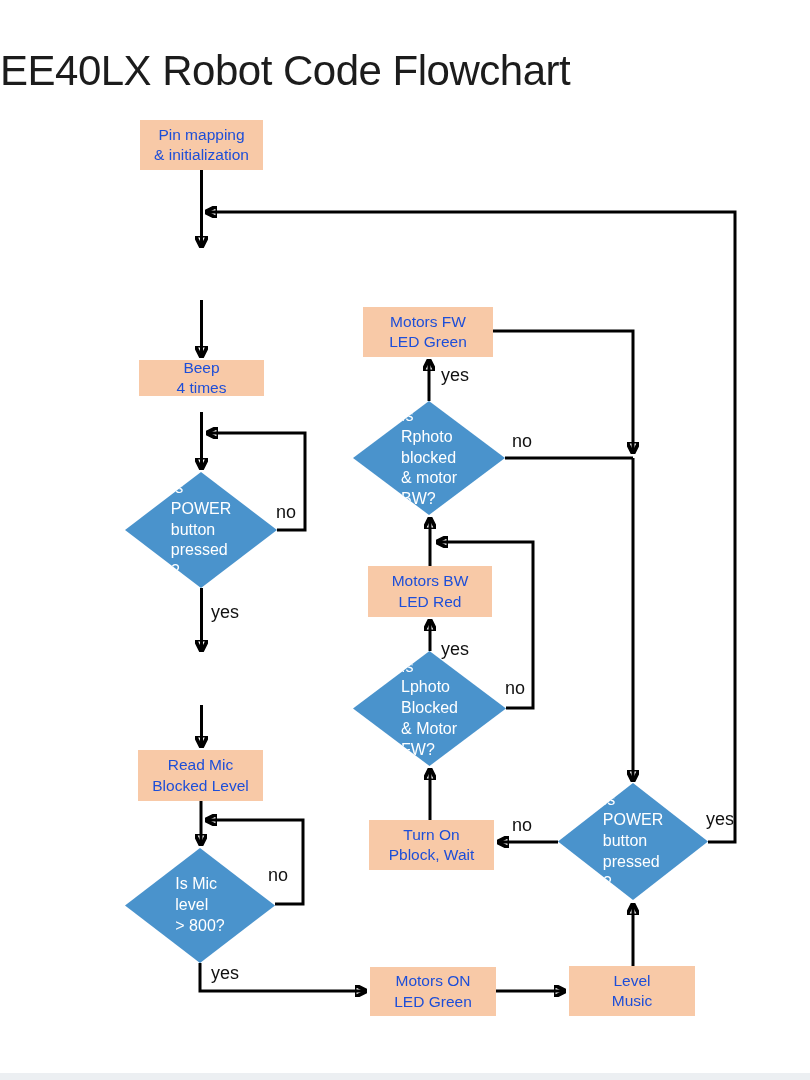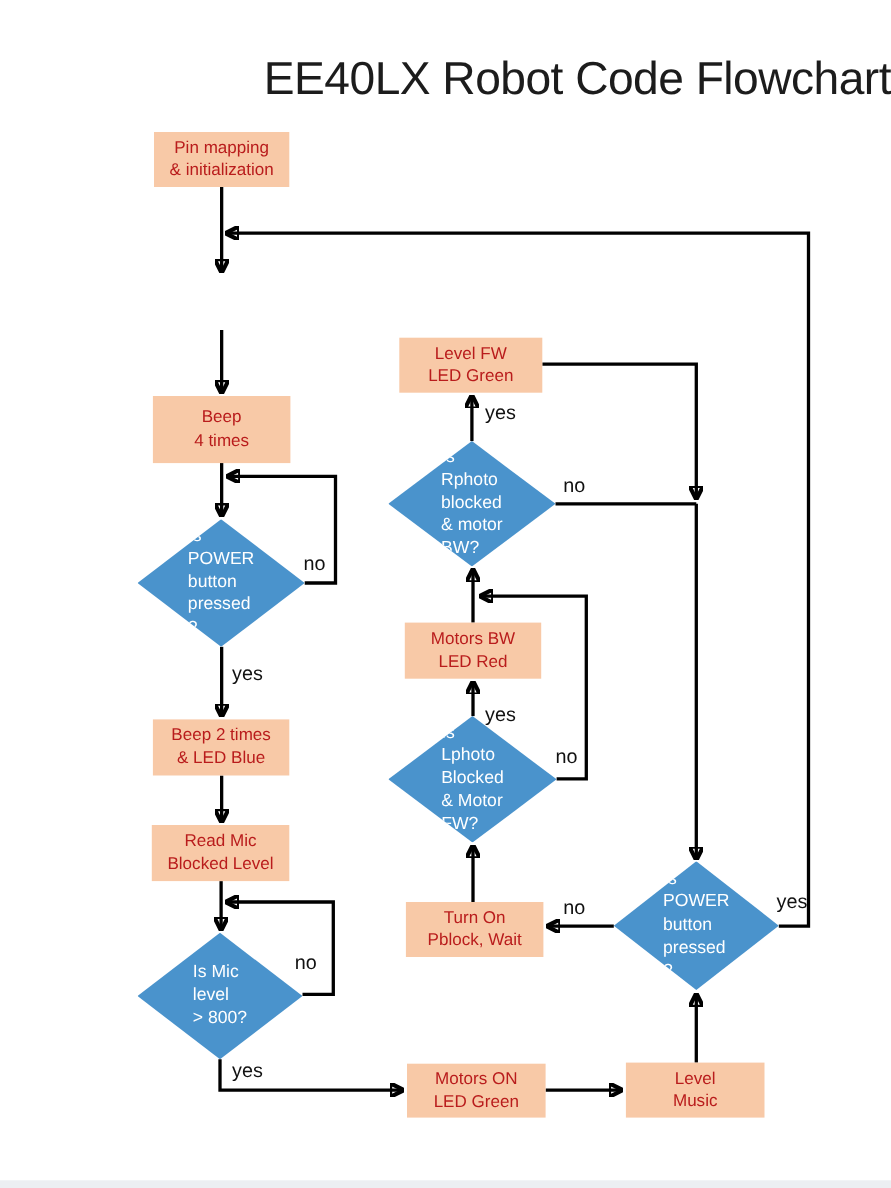--- a/index.html
+++ b/index.html
@@ -6,21 +6,21 @@
   .canvas{
     position:relative;
     width:810px;height:1080px;
     background:#ffffff;
     overflow:hidden;
     font-family:"Liberation Sans",sans-serif;
   }
   .title{
     position:absolute;
     top:47px;left:0;width:810px;
-    text-align:right;
+    text-align:left;
     font-size:42px;
     font-weight:400;
     letter-spacing:-0.5px;
     color:#1c1c1c;
   }
   svg.connectors{
     position:absolute;left:0;top:0;
     pointer-events:none;
   }
   svg.connectors path{
@@ -28,21 +28,21 @@
     stroke:var(--connector,#000000);
     stroke-width:3;
   }
   .pnode{
     position:absolute;
     background:var(--process-fill,#F8C9A7);
     display:flex;align-items:center;justify-content:center;
     text-align:center;
     white-space:pre-line;
     font-size:15.5px;line-height:1.32;
-    color:#b91c1c;
+    color:#1d4ed8;
   }
   .dnode{
     position:absolute;
     background:var(--decision-fill,#4A93CC);
     clip-path:polygon(50% 0%,100% 50%,50% 100%,0% 50%);
     display:flex;align-items:center;justify-content:center;
     text-align:left;
     white-space:pre-line;
     font-size:16px;line-height:1.3;
     color:#ffffff;
@@ -89,35 +89,33 @@
     <path d="M506,708 L533,708 L533,542 L437,542" marker-end="url(#arrow)"></path>
     <path d="M430,566 L430,518" marker-end="url(#arrow)"></path>
     <path d="M429,401 L429,360" marker-end="url(#arrow)"></path>
     <path d="M505,458 L633,458"></path>
     <path d="M493,331 L633,331 L633,453" marker-end="url(#arrow)"></path>
     <path d="M633,458 L633,781" marker-end="url(#arrow)"></path>
   </svg>
 
   <div class="pnode" style="left:140px;top:120px;width:123px;height:50px">Pin mapping
 &amp; initialization</div>
-  <div class="pnode" style="left:139px;top:360px;width:125px;height:61px">Beep
+  <div class="pnode" style="left:139px;top:360px;width:125px;height:36px">Beep
 4 times</div>
-  <div class="pnode" style="left:139px;top:654px;width:124px;height:51px">Beep 2 times
-&amp; LED Blue</div>
   <div class="pnode" style="left:138px;top:750px;width:125px;height:51px">Read Mic
 Blocked Level</div>
   <div class="pnode" style="left:370px;top:967px;width:126px;height:49px">Motors ON
 LED Green</div>
   <div class="pnode" style="left:569px;top:966px;width:126px;height:50px">Level
 Music</div>
   <div class="pnode" style="left:369px;top:820px;width:125px;height:50px">Turn On
 Pblock, Wait</div>
   <div class="pnode" style="left:368px;top:566px;width:124px;height:51px">Motors BW
 LED Red</div>
-  <div class="pnode" style="left:363px;top:307px;width:130px;height:50px">Level FW
+  <div class="pnode" style="left:363px;top:307px;width:130px;height:50px">Motors FW
 LED Green</div>
 
   <div class="dnode" style="left:125px;top:472px;width:152px;height:116px">Is
 POWER
 button
 pressed
 ?</div>
   <div class="dnode" style="left:125px;top:848px;width:150px;height:115px">Is Mic
 level
 &gt; 800?</div>

